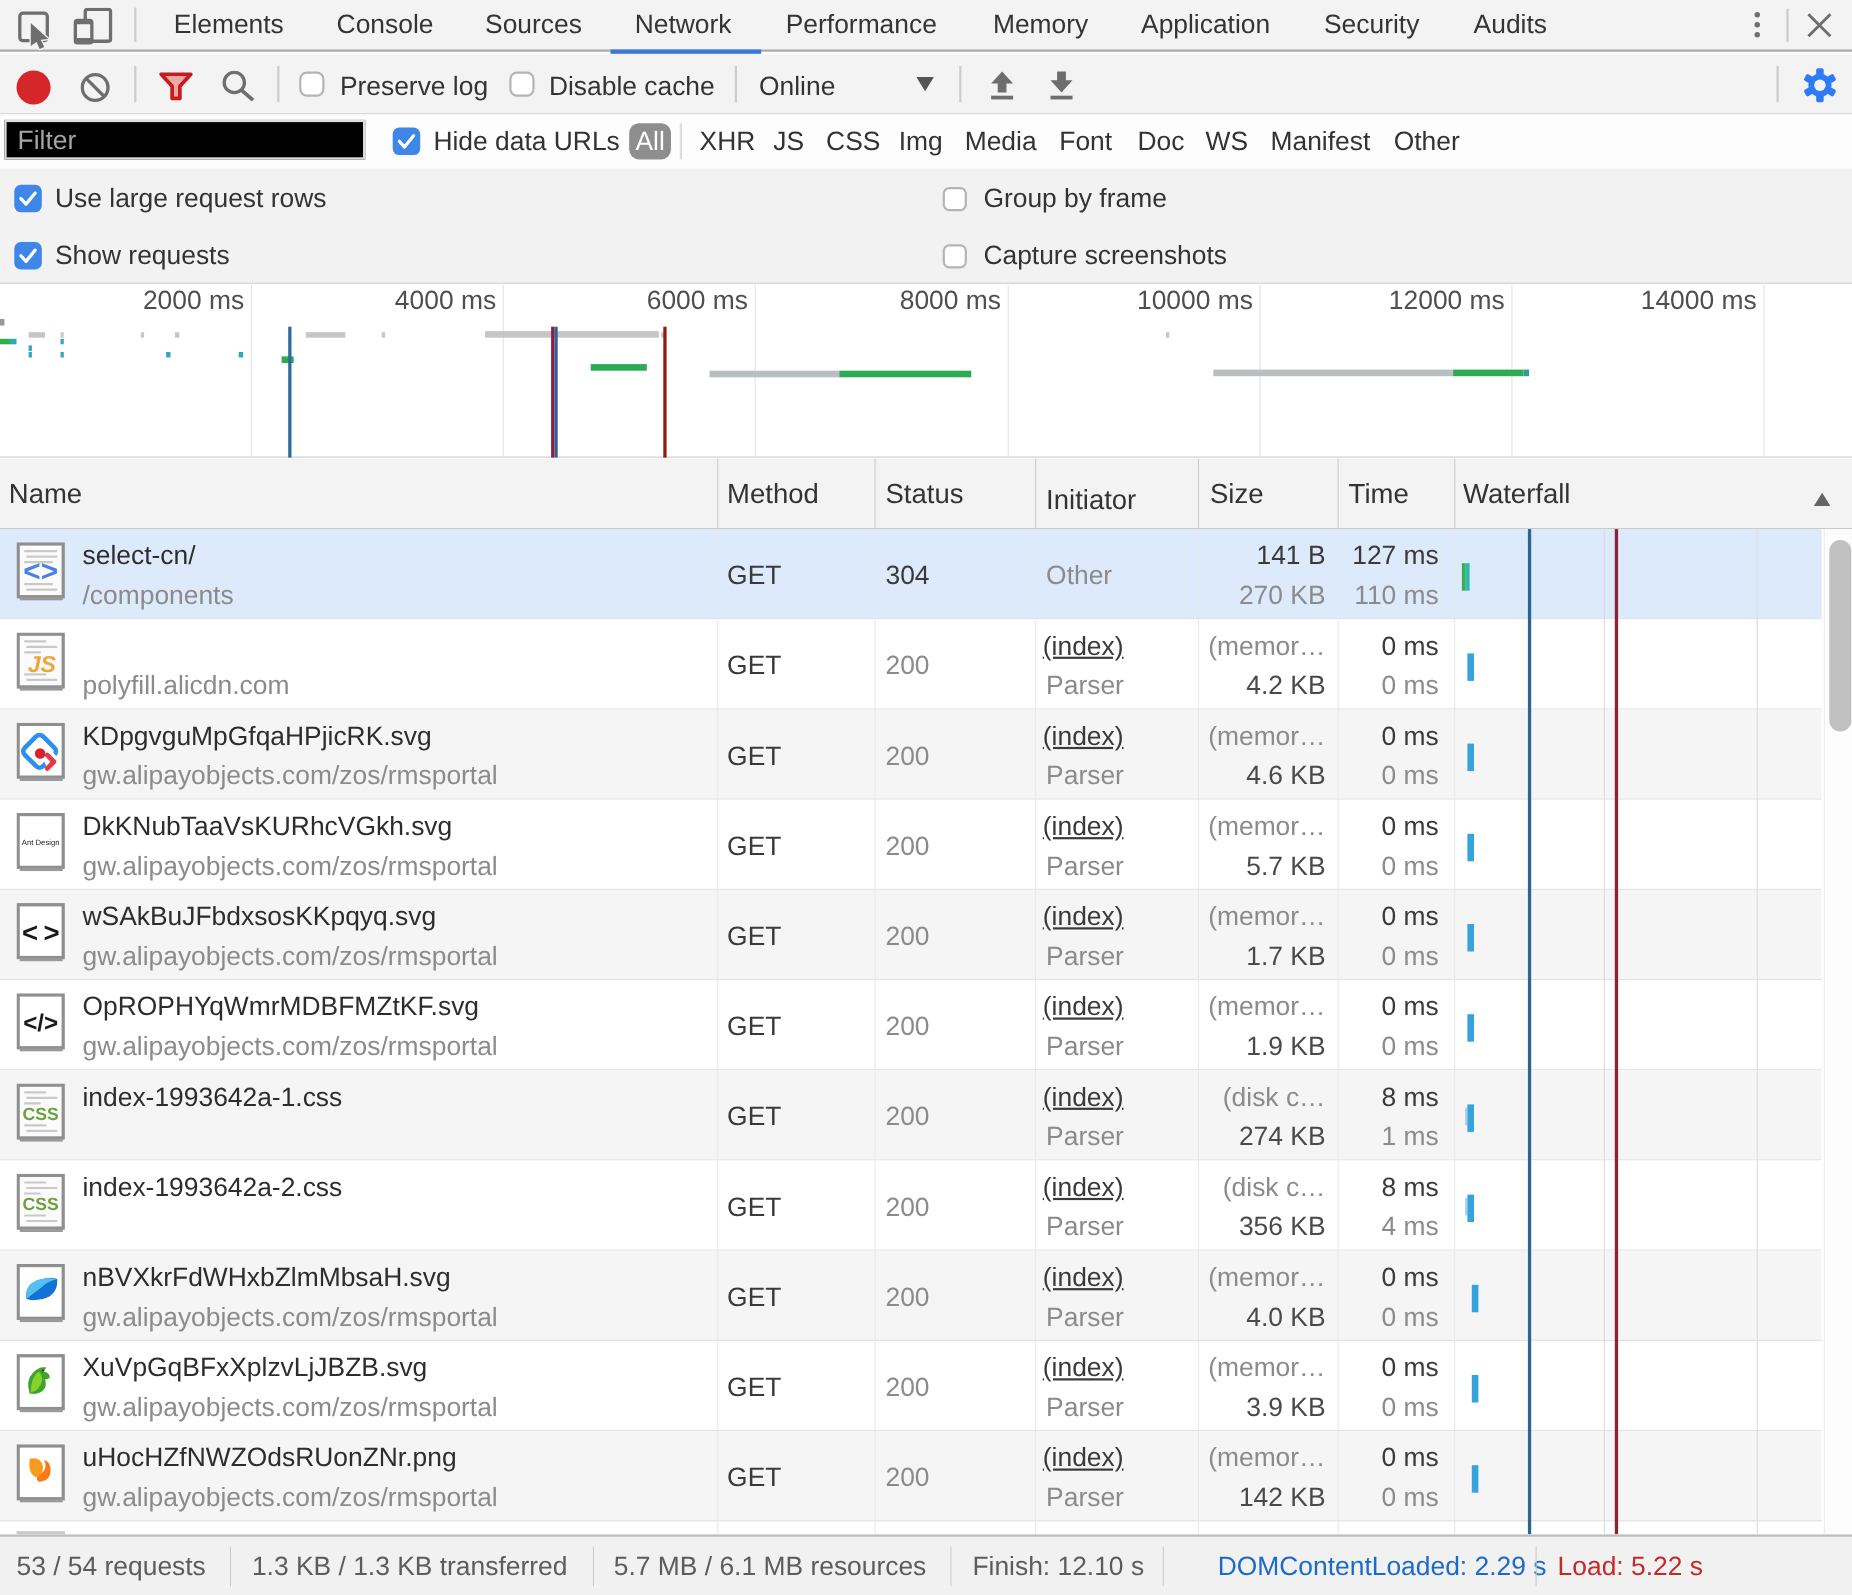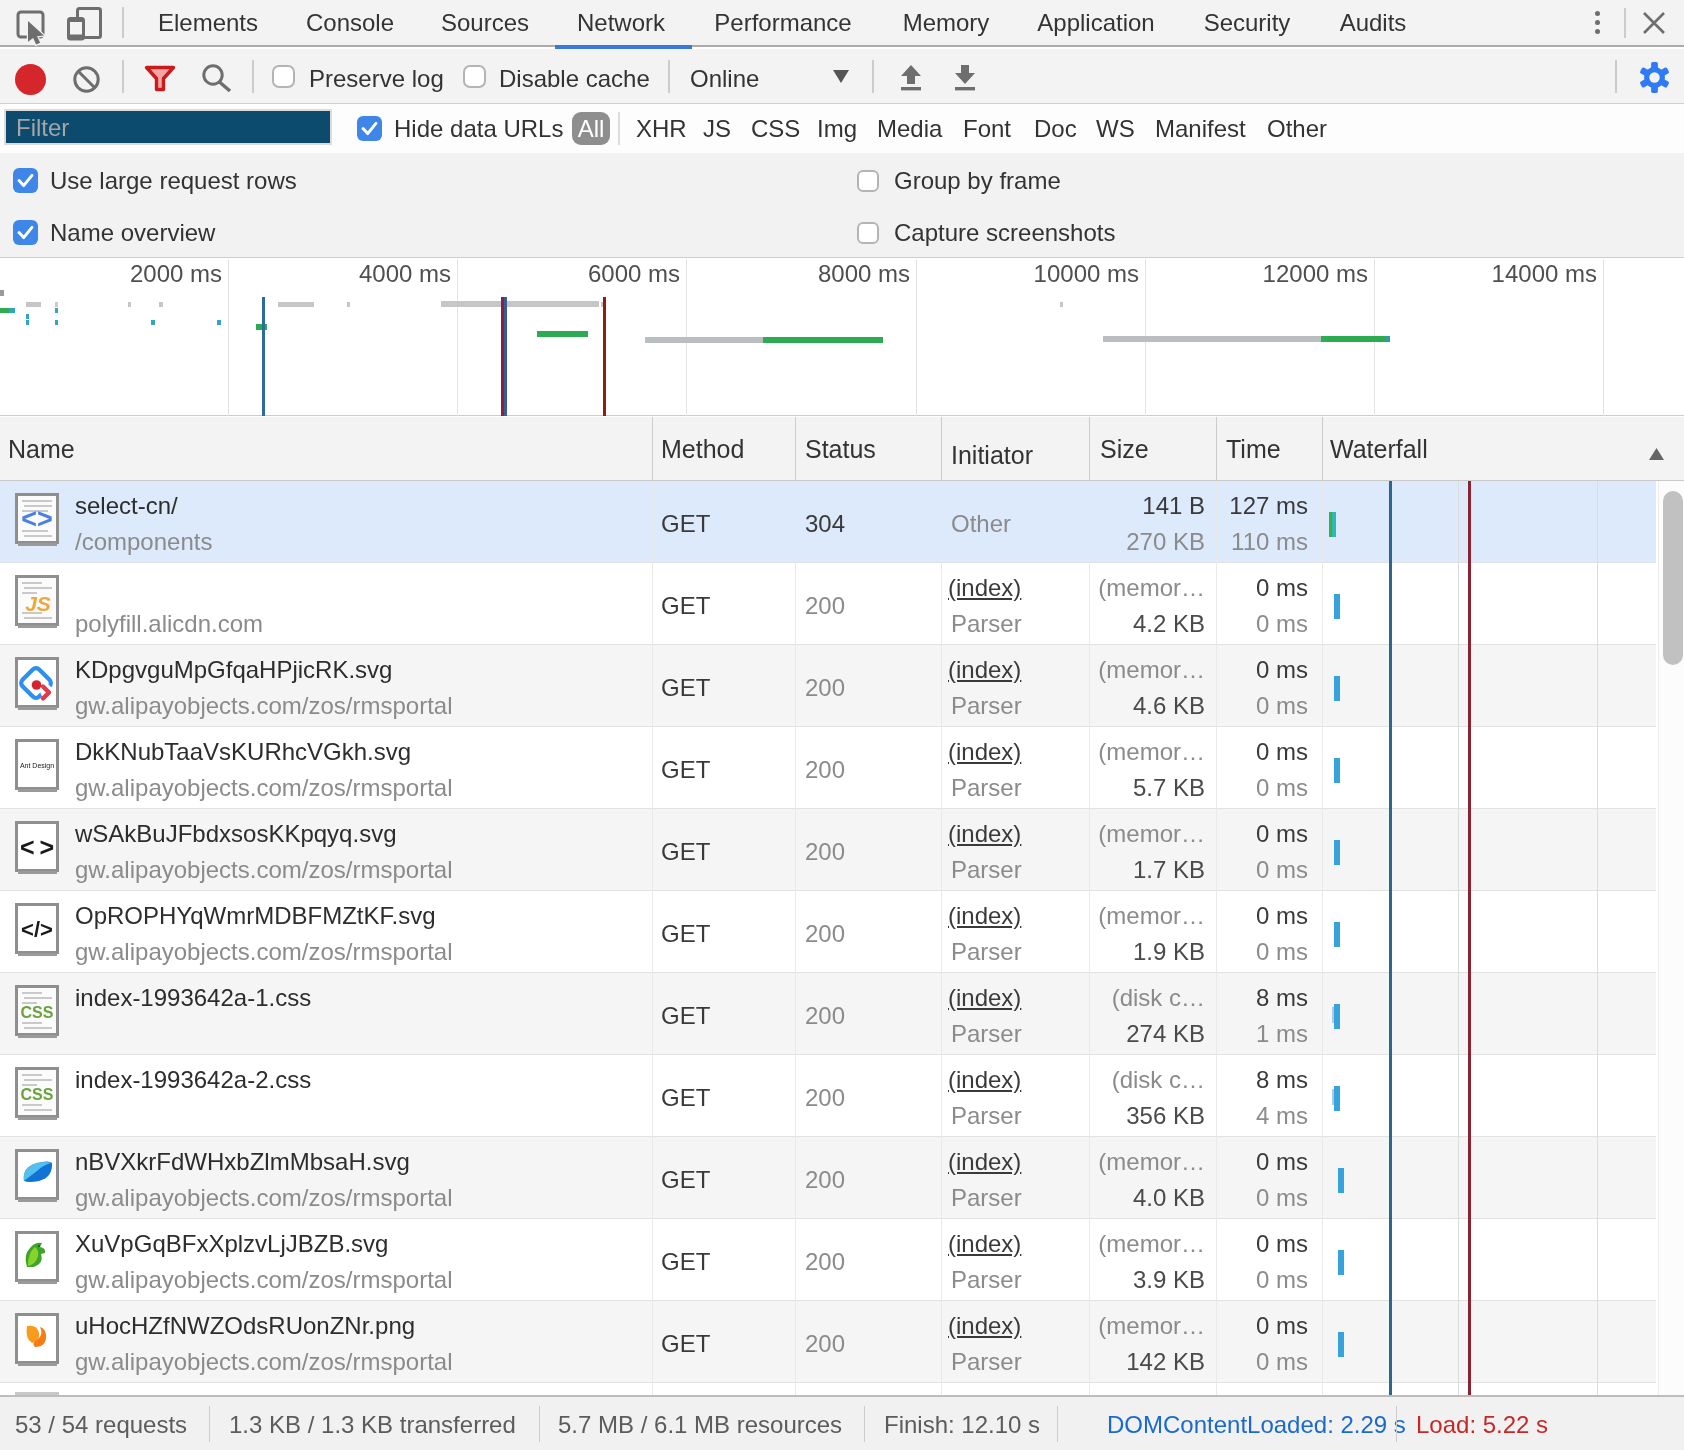--- a/index.html
+++ b/index.html
@@ -131,21 +131,21 @@
           </g>
       <g transform="rotate(300)">
             <rect x="-3.4" y="-15.5" width="6.8" height="8" rx="1.8"></rect>
           </g>
     </g>
     <circle r="5.2" fill="#f3f3f3"></circle>
   </svg>
 </div>
 
 <div class="abs" id="filterrow" style="left:0;top:104px;width:1684px;height:49px;background:#fdfdfd;font-size:24px;color:#333;">
-  <div class="abs" style="left:4px;top:5px;width:328px;height:36px;border:2px solid #dcdcdc;background:#0c4a6e;">
+  <div class="abs" style="left:4px;top:5px;width:328px;height:36px;border:2px solid #dcdcdc;background:#000000;">
     <span class="txt" style="left:10px;top:3px;color:#a5a5a5;">Filter</span>
   </div>
 
   <div class="abs" style="left:357px;top:12px;width:25px;height:25px;border-radius:6px;background:#3e86e8;">
     <svg width="25" height="25" viewBox="0 0 27 27">
           <path d="M6.5 13.5 L11.5 19 L20.5 8" stroke="#fff" stroke-width="3.2" fill="none" stroke-linecap="round" stroke-linejoin="round"></path>
         </svg>
   </div>
   <span class="txt" style="left:394px;top:11px;">Hide data URLs</span>
 
@@ -170,21 +170,21 @@
         </svg>
   </div>
   <span class="txt" style="left:50px;top:14px;">Use large request rows</span>
   <div class="abs" style="left:857px;top:17px;width:22px;height:22px;border:2px solid #b4b4b4;border-radius:6px;background:#fff;"></div>
   <span class="txt" style="left:894px;top:14px;">Group by frame</span>
   <div class="abs" style="left:13px;top:67px;width:25px;height:25px;border-radius:6px;background:#3e86e8;">
     <svg width="25" height="25" viewBox="0 0 27 27">
           <path d="M6.5 13.5 L11.5 19 L20.5 8" stroke="#fff" stroke-width="3.2" fill="none" stroke-linecap="round" stroke-linejoin="round"></path>
         </svg>
   </div>
-  <span class="txt" style="left:50px;top:66px;">Name overview</span>
+  <span class="txt" style="left:50px;top:66px;">Show requests</span>
   <div class="abs" style="left:857px;top:69px;width:22px;height:22px;border:2px solid #b4b4b4;border-radius:6px;background:#fff;"></div>
   <span class="txt" style="left:894px;top:66px;">Capture screenshots</span>
 </div>
 
 <div class="abs" id="overview" style="left:0;top:259px;width:1684px;height:157px;background:#fff;border-bottom:1px solid #ccc;">
 
   <div class="abs" style="left:228px;top:0;width:1px;height:157px;background:#e3e3e3;"></div>
   <div class="abs" style="left:457px;top:0;width:1px;height:157px;background:#e3e3e3;"></div>
   <div class="abs" style="left:686px;top:0;width:1px;height:157px;background:#e3e3e3;"></div>
   <div class="abs" style="left:916px;top:0;width:1px;height:157px;background:#e3e3e3;"></div>

